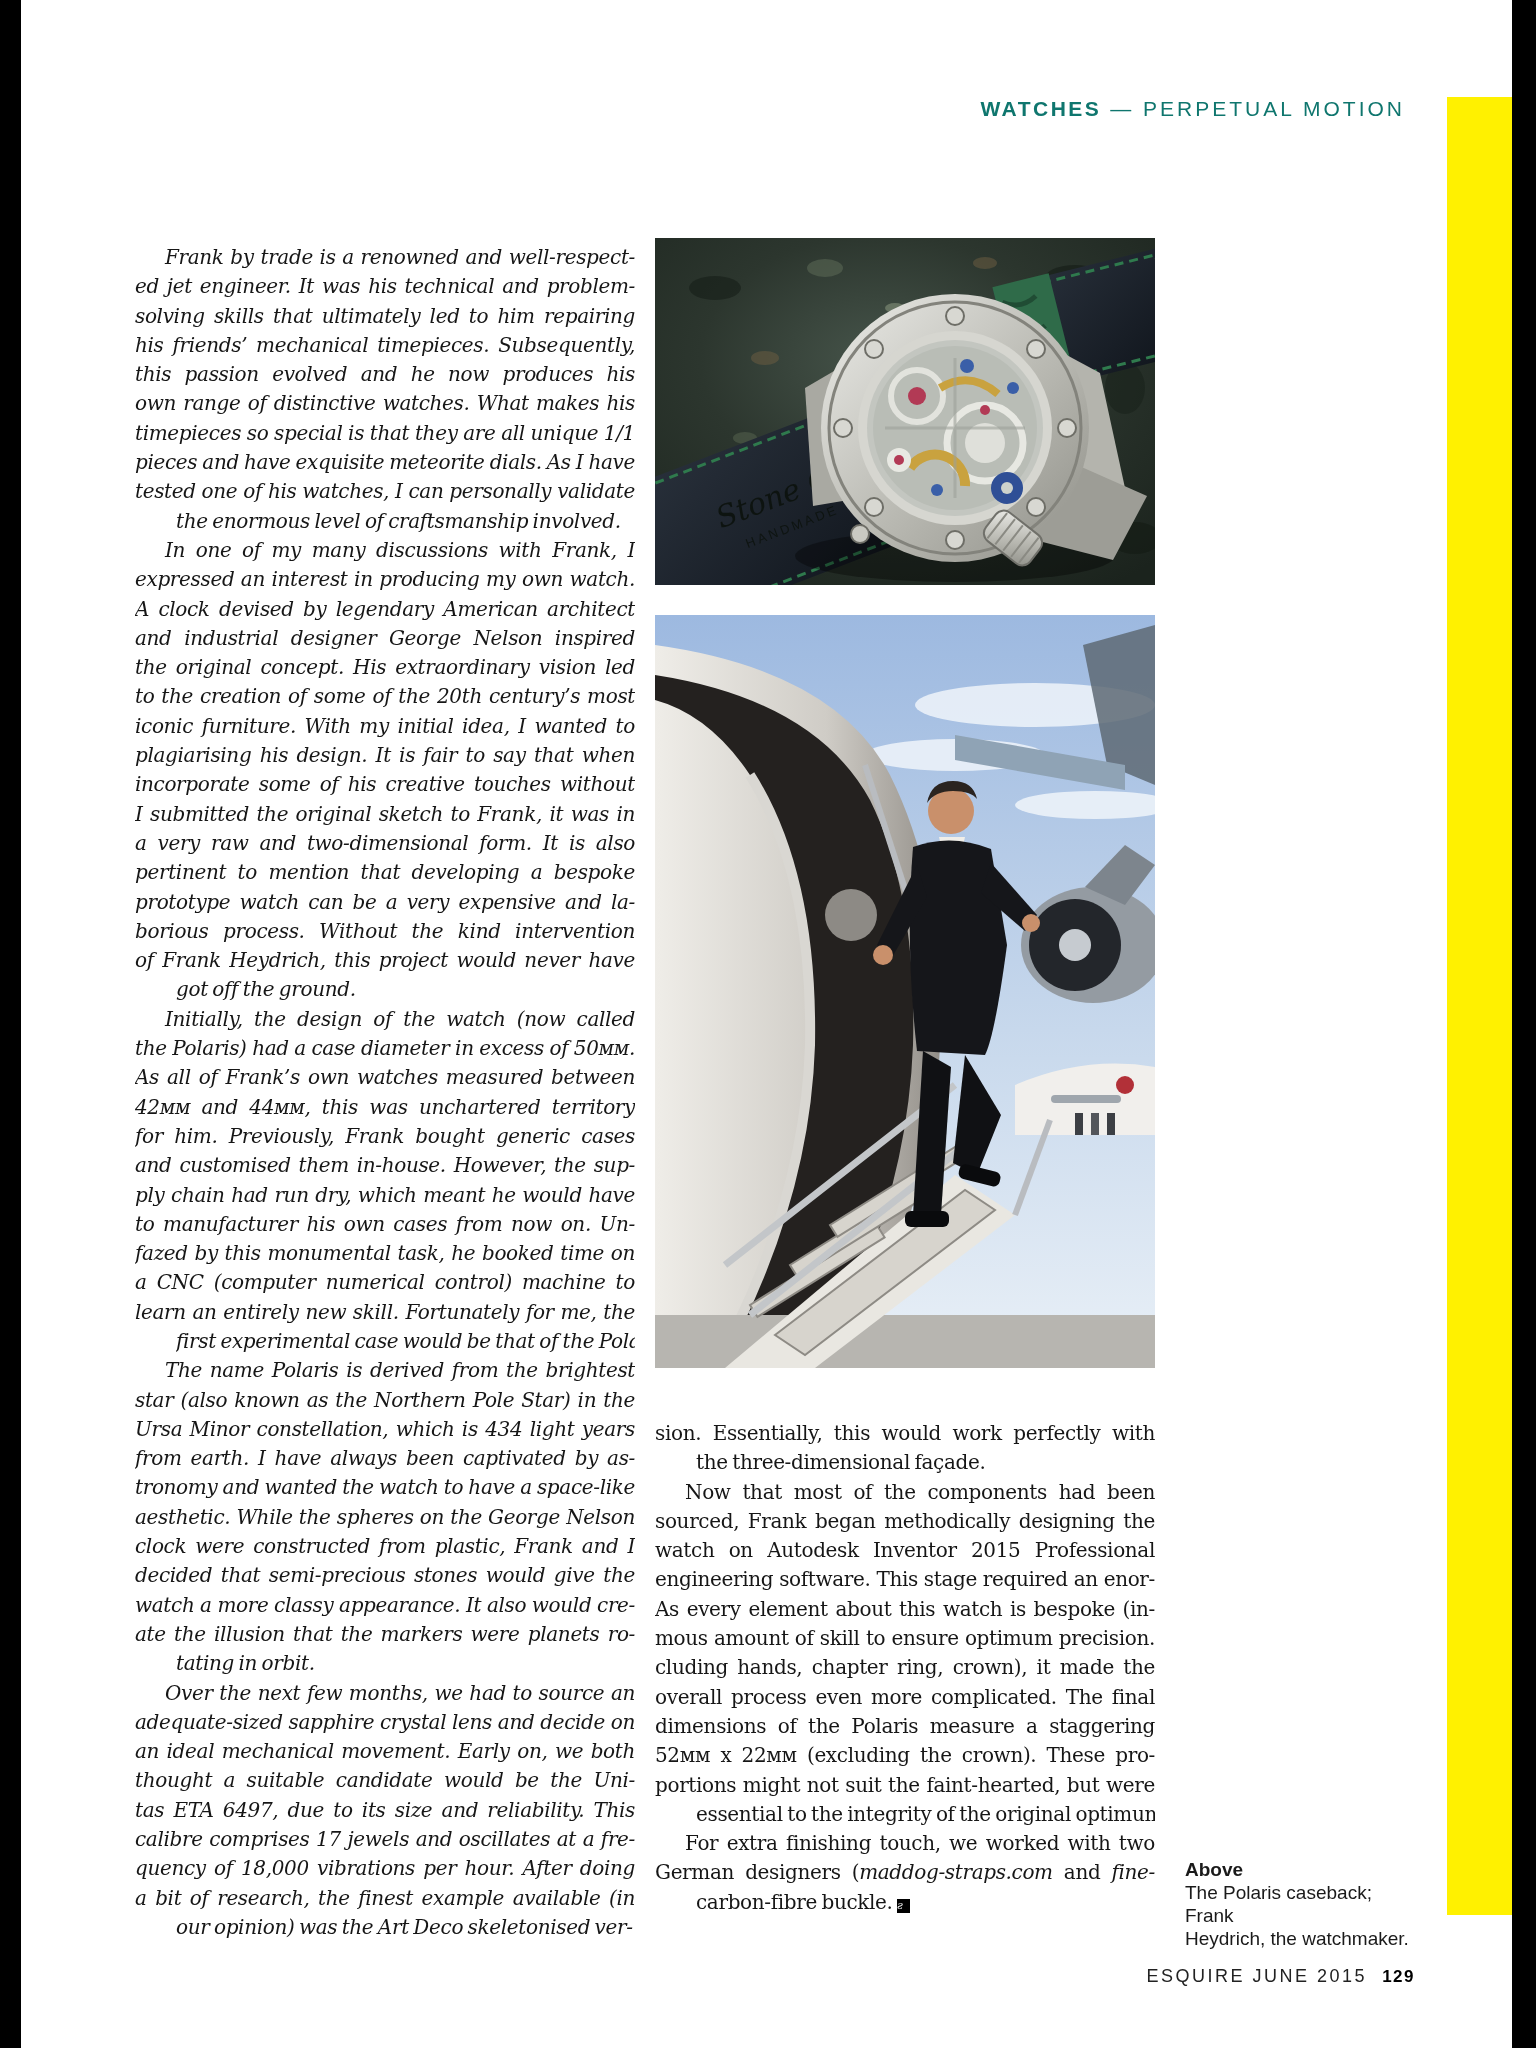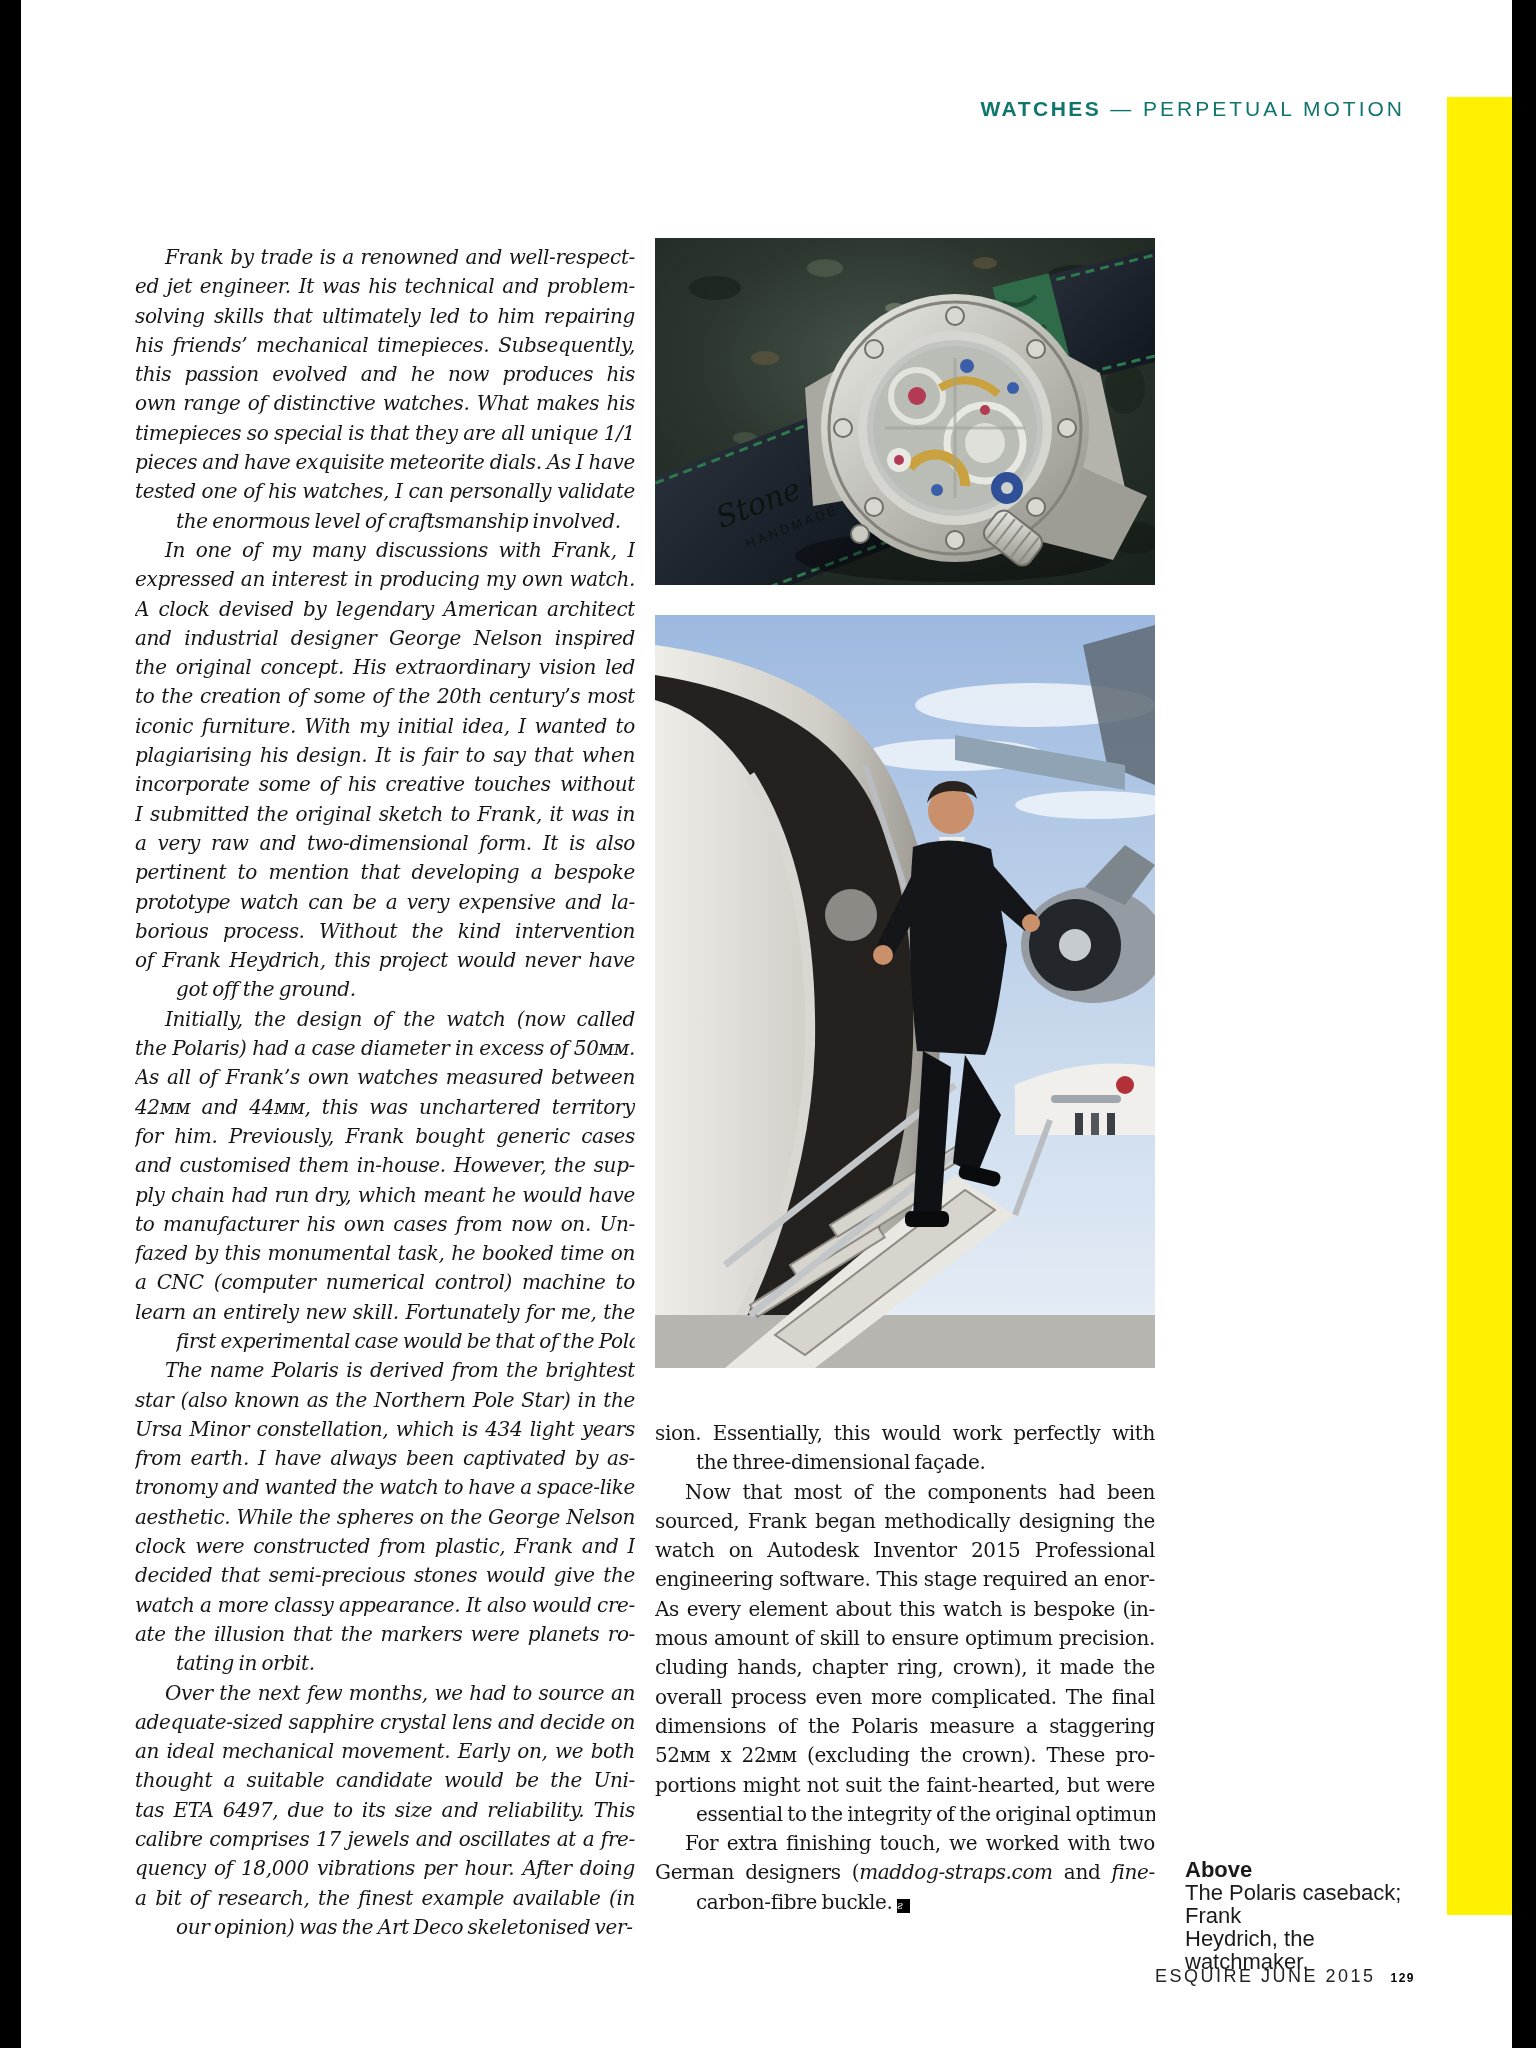--- a/index.html
+++ b/index.html
@@ -35,29 +35,29 @@
     vertical-align:baseline;letter-spacing:0;
   }
   
   .photo{position:absolute;left:655px;width:500px;overflow:hidden;}
   #photo-watch{top:238px;height:347px;}
   #photo-jet{top:615px;height:753px;}
   .photo svg{display:block;}
   
   #caption{
     position:absolute;left:1185px;top:1858px;width:240px;
-    font-family:"Liberation Sans", sans-serif;font-size:22px;line-height:23px;color:#1a1a1a;
+    font-family:"Liberation Sans", sans-serif;font-size:19px;line-height:23px;color:#1a1a1a;
   }
   #caption .cap-label{font-weight:bold;}
   
   #footer{
     position:absolute;top:1966px;right:121px;white-space:nowrap;
     font-family:"Liberation Sans", sans-serif;font-size:18px;color:#222;letter-spacing:2.5px;
   }
-  #footer b{font-size:12px;color:#000;letter-spacing:1.5px;}
+  #footer b{font-size:17px;color:#000;letter-spacing:1.5px;}
 </style>
 </head>
 <body>
 
 <div id="bleed-left" class="bleed"></div>
 <div id="bleed-right" class="bleed"></div>
 <div id="yellow-stripe" style="background: rgb(255, 241, 0);"></div>
 
 <div id="header"><b>WATCHES</b>&nbsp;<span>—</span>&nbsp;<span>PERPETUAL MOTION</span></div>
 

